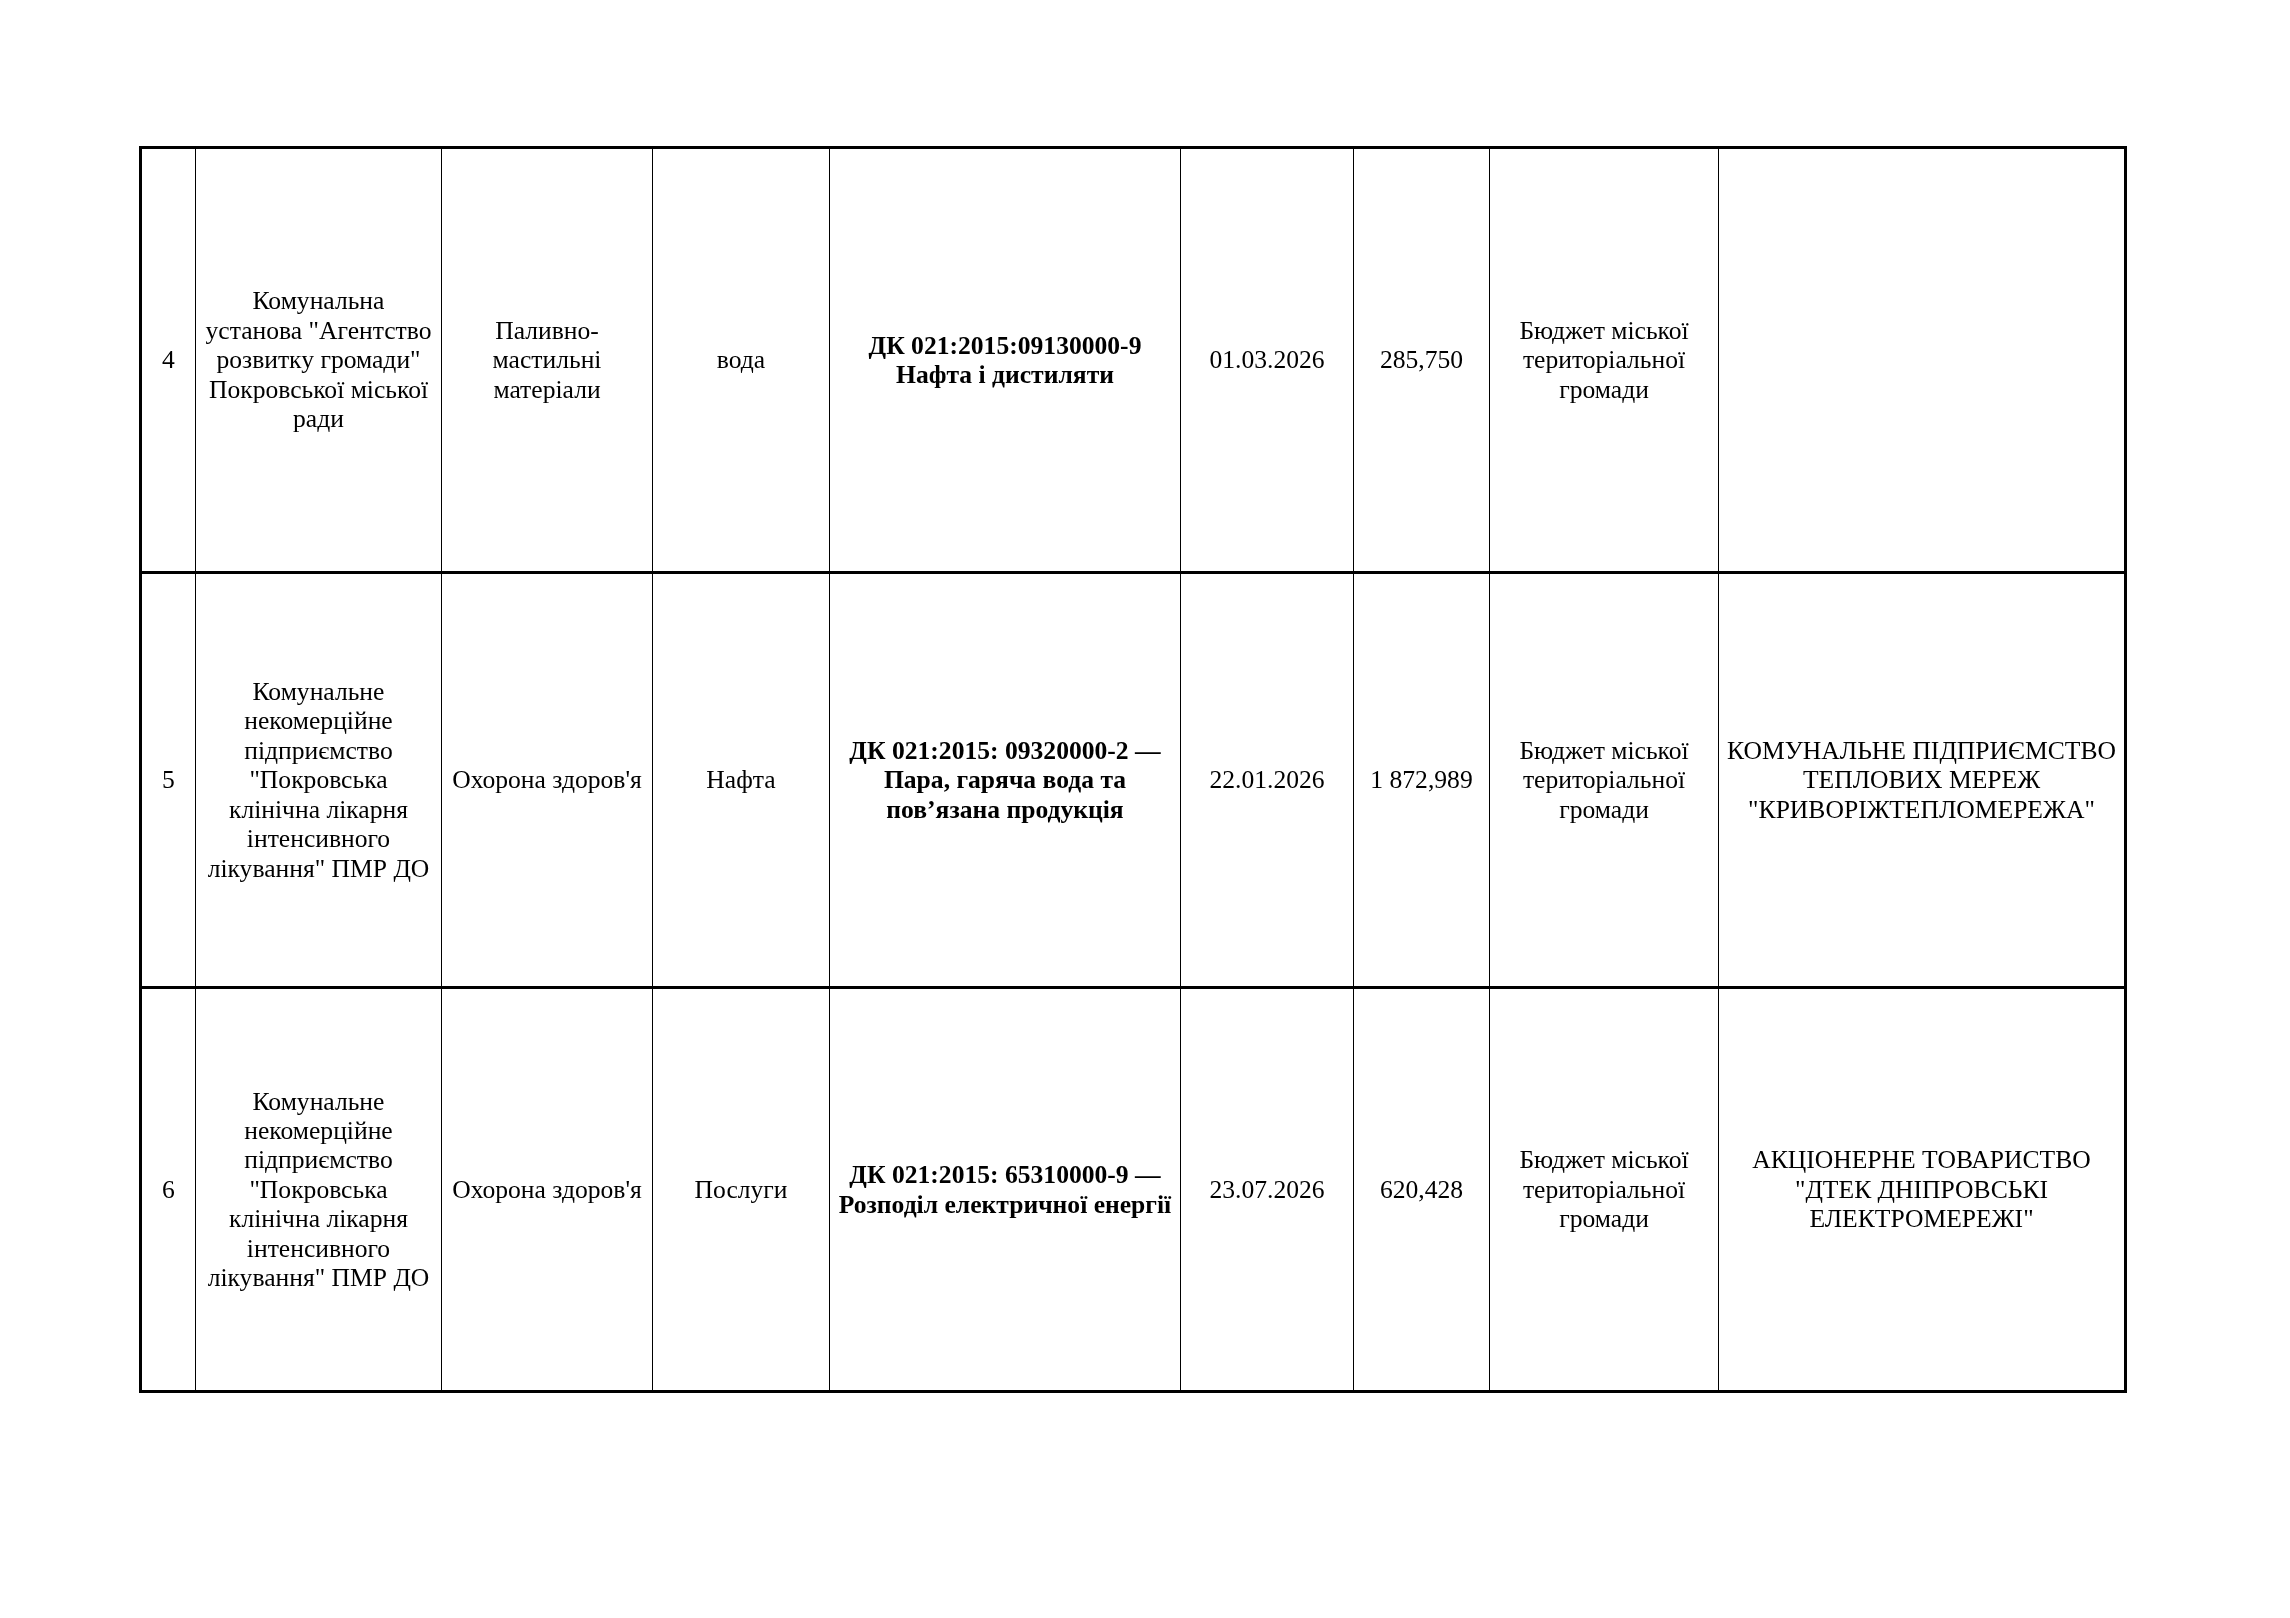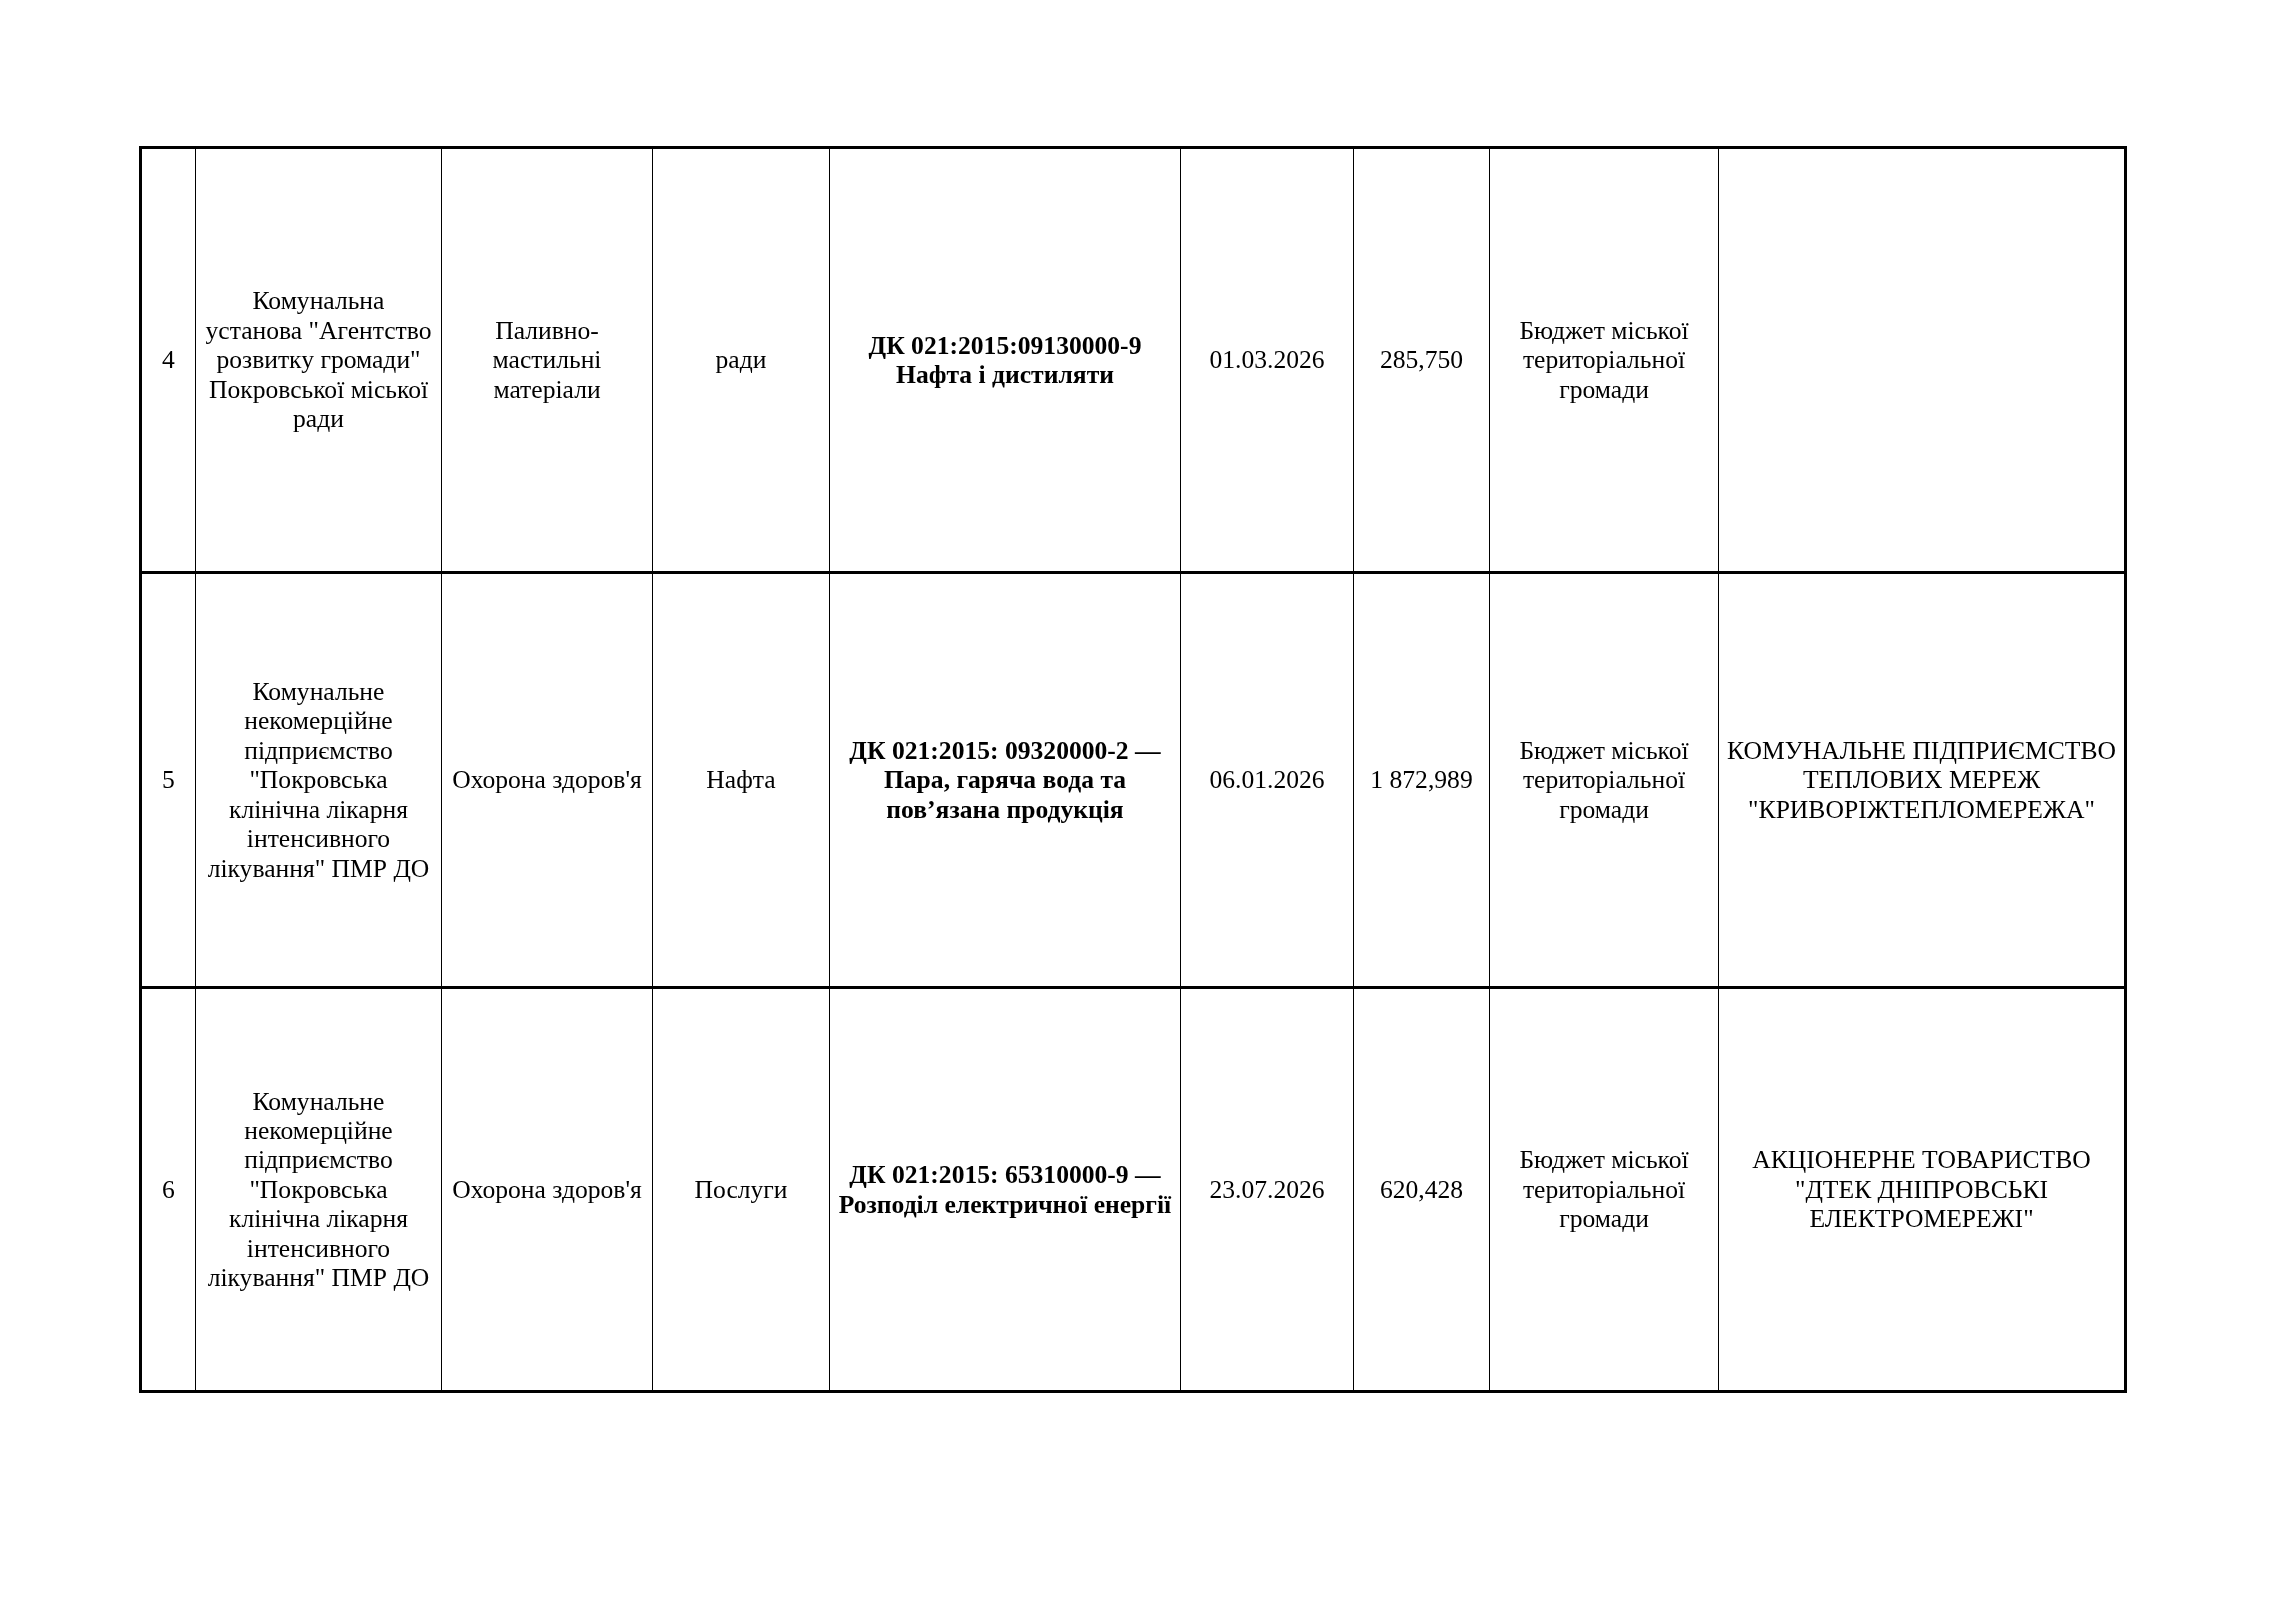--- a/index.html
+++ b/index.html
@@ -57,34 +57,34 @@
     <col style="width:173px">
     <col style="width:136px">
     <col style="width:229px">
     <col style="width:407px">
   </colgroup>
   <tbody>
     <tr class="r1">
       <td>4</td>
       <td>Комунальна установа "Агентство розвитку громади" Покровської міської ради</td>
       <td>Паливно-мастильні матеріали</td>
-      <td>ради</td>
+      <td>вода</td>
       <td class="subject">ДК 021:2015:09130000-9 Нафта і дистиляти</td>
       <td>01.03.2026</td>
       <td>285,750</td>
       <td>Бюджет міської територіальної громади</td>
       <td></td>
     </tr>
     <tr class="r2">
       <td>5</td>
       <td>Комунальне некомерційне підприємство "Покровська клінічна лікарня інтенсивного лікування" ПМР ДО</td>
       <td>Охорона здоров'я</td>
       <td>Нафта</td>
       <td class="subject">ДК 021:2015: 09320000-2 — Пара, гаряча вода та пов’язана продукція</td>
-      <td>06.01.2026</td>
+      <td>22.01.2026</td>
       <td class="left">1 872,989</td>
       <td class="left">Бюджет міської територіальної громади</td>
       <td class="left">КОМУНАЛЬНЕ ПІДПРИЄМСТВО ТЕПЛОВИХ МЕРЕЖ "КРИВОРІЖТЕПЛОМЕРЕЖА"</td>
     </tr>
     <tr class="r3">
       <td>6</td>
       <td>Комунальне некомерційне підприємство "Покровська клінічна лікарня інтенсивного лікування" ПМР ДО</td>
       <td>Охорона здоров'я</td>
       <td>Послуги</td>
       <td class="subject">ДК 021:2015: 65310000-9 — Розподіл електричної енергії</td>

